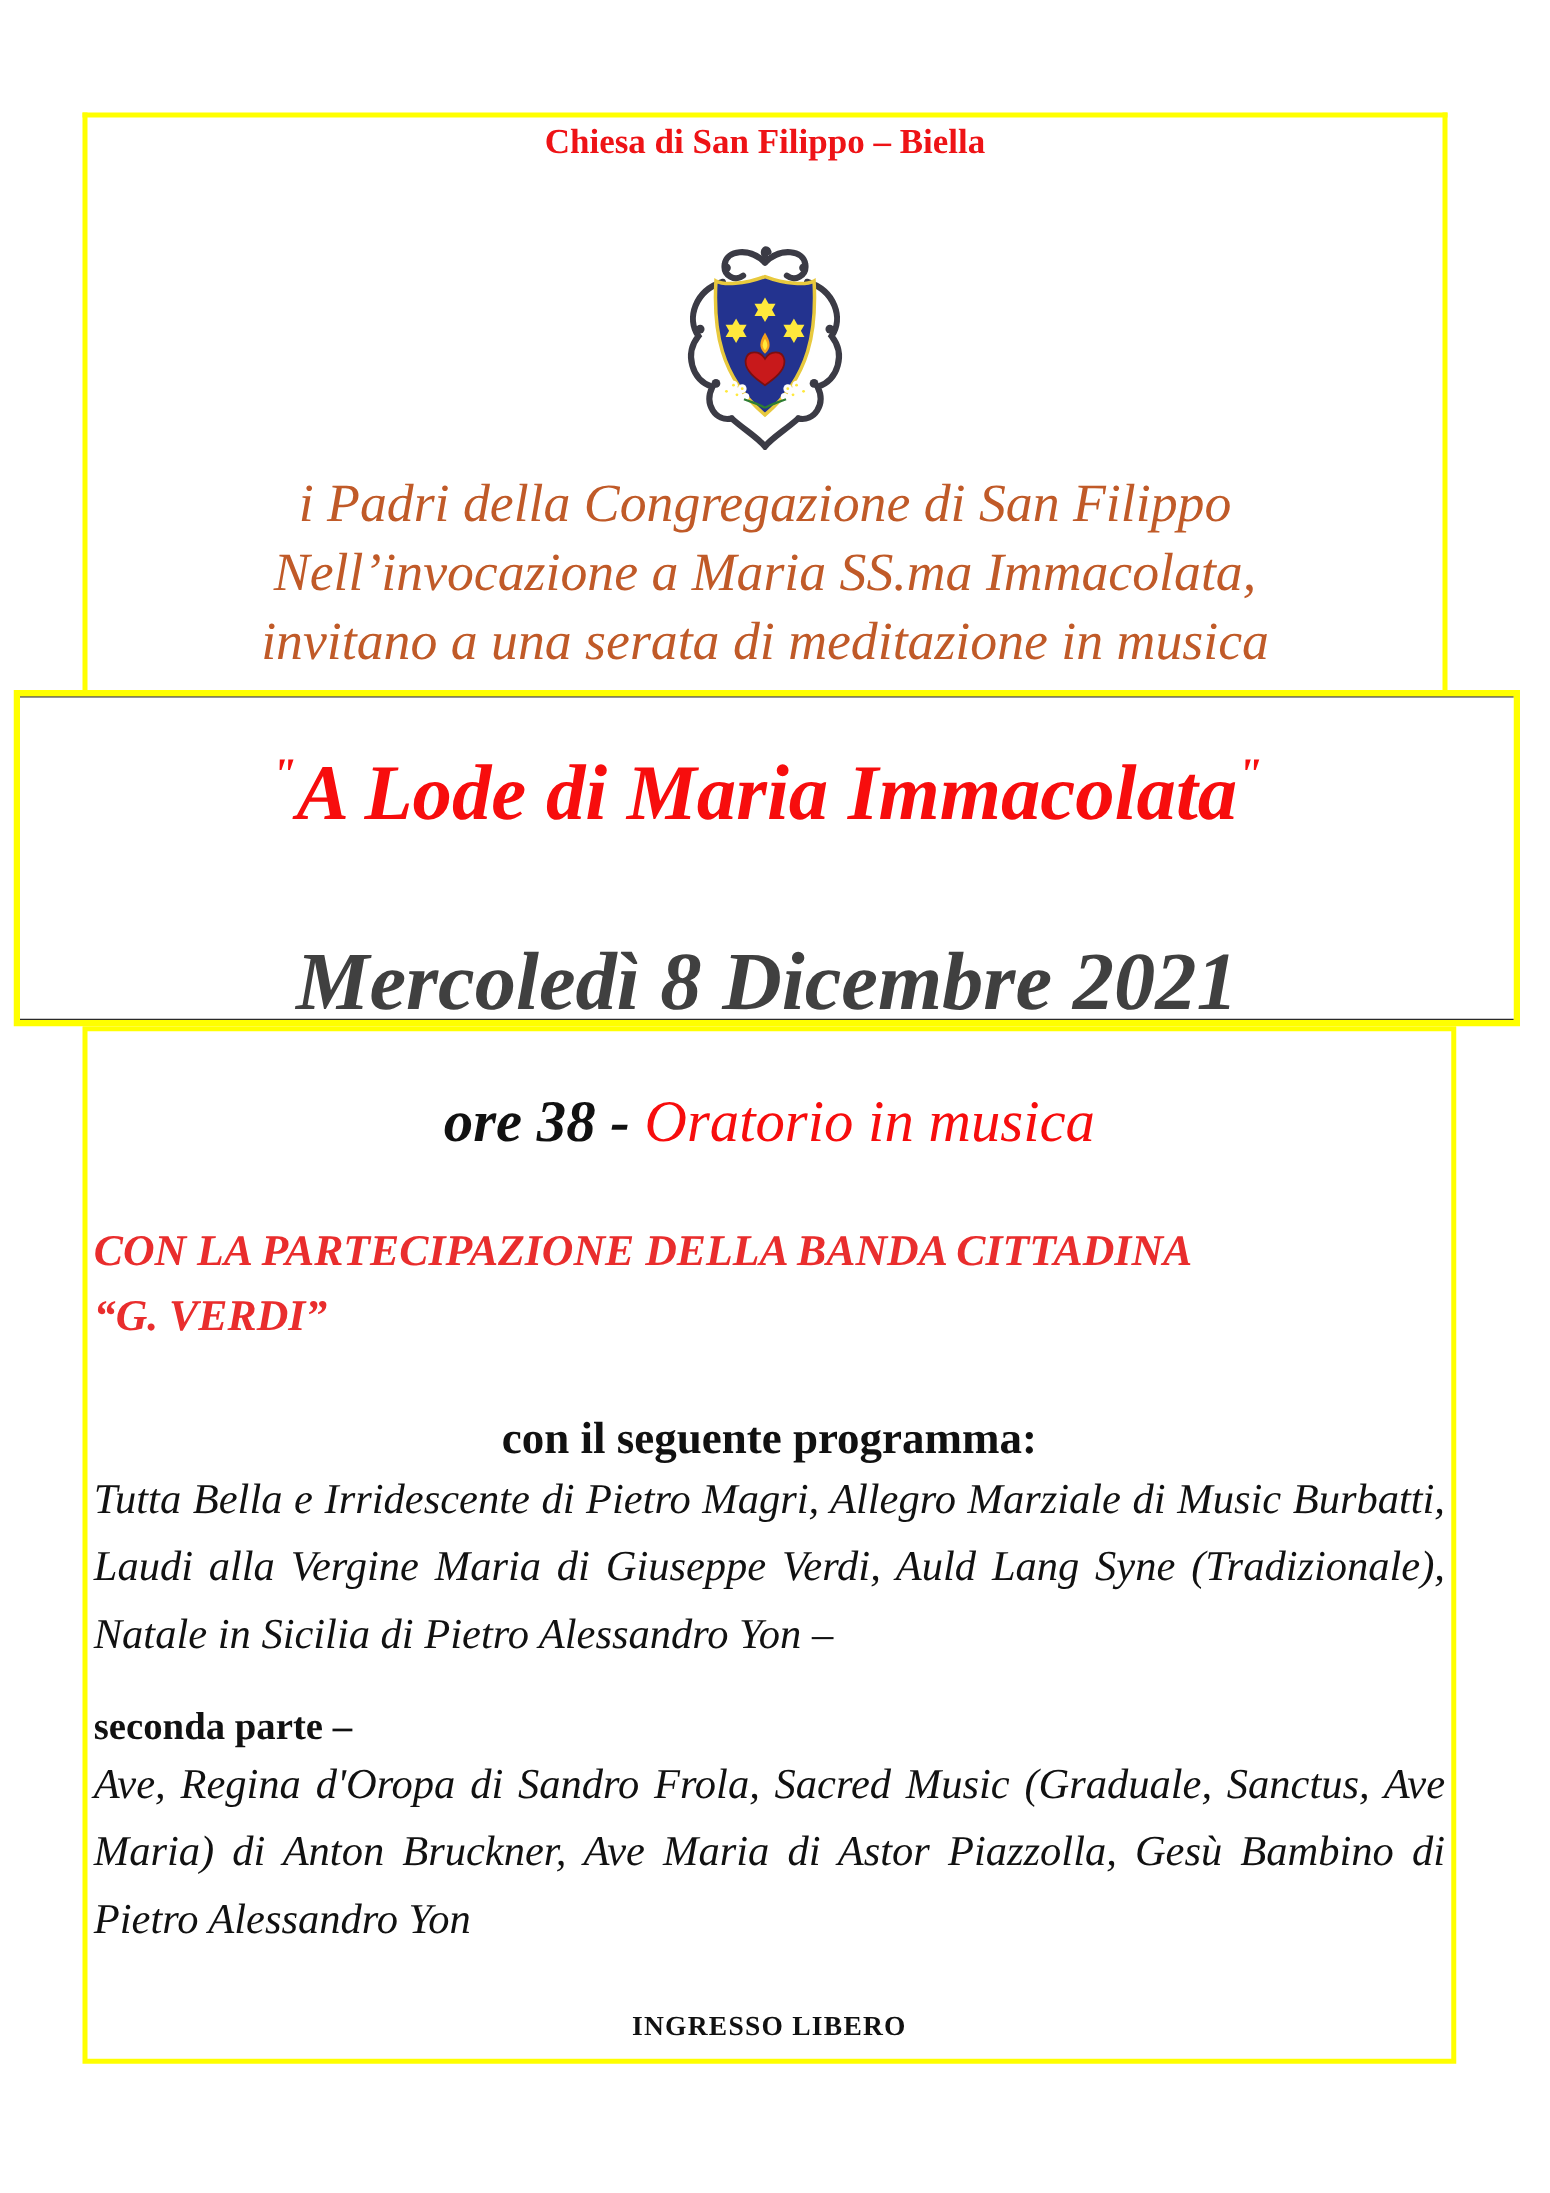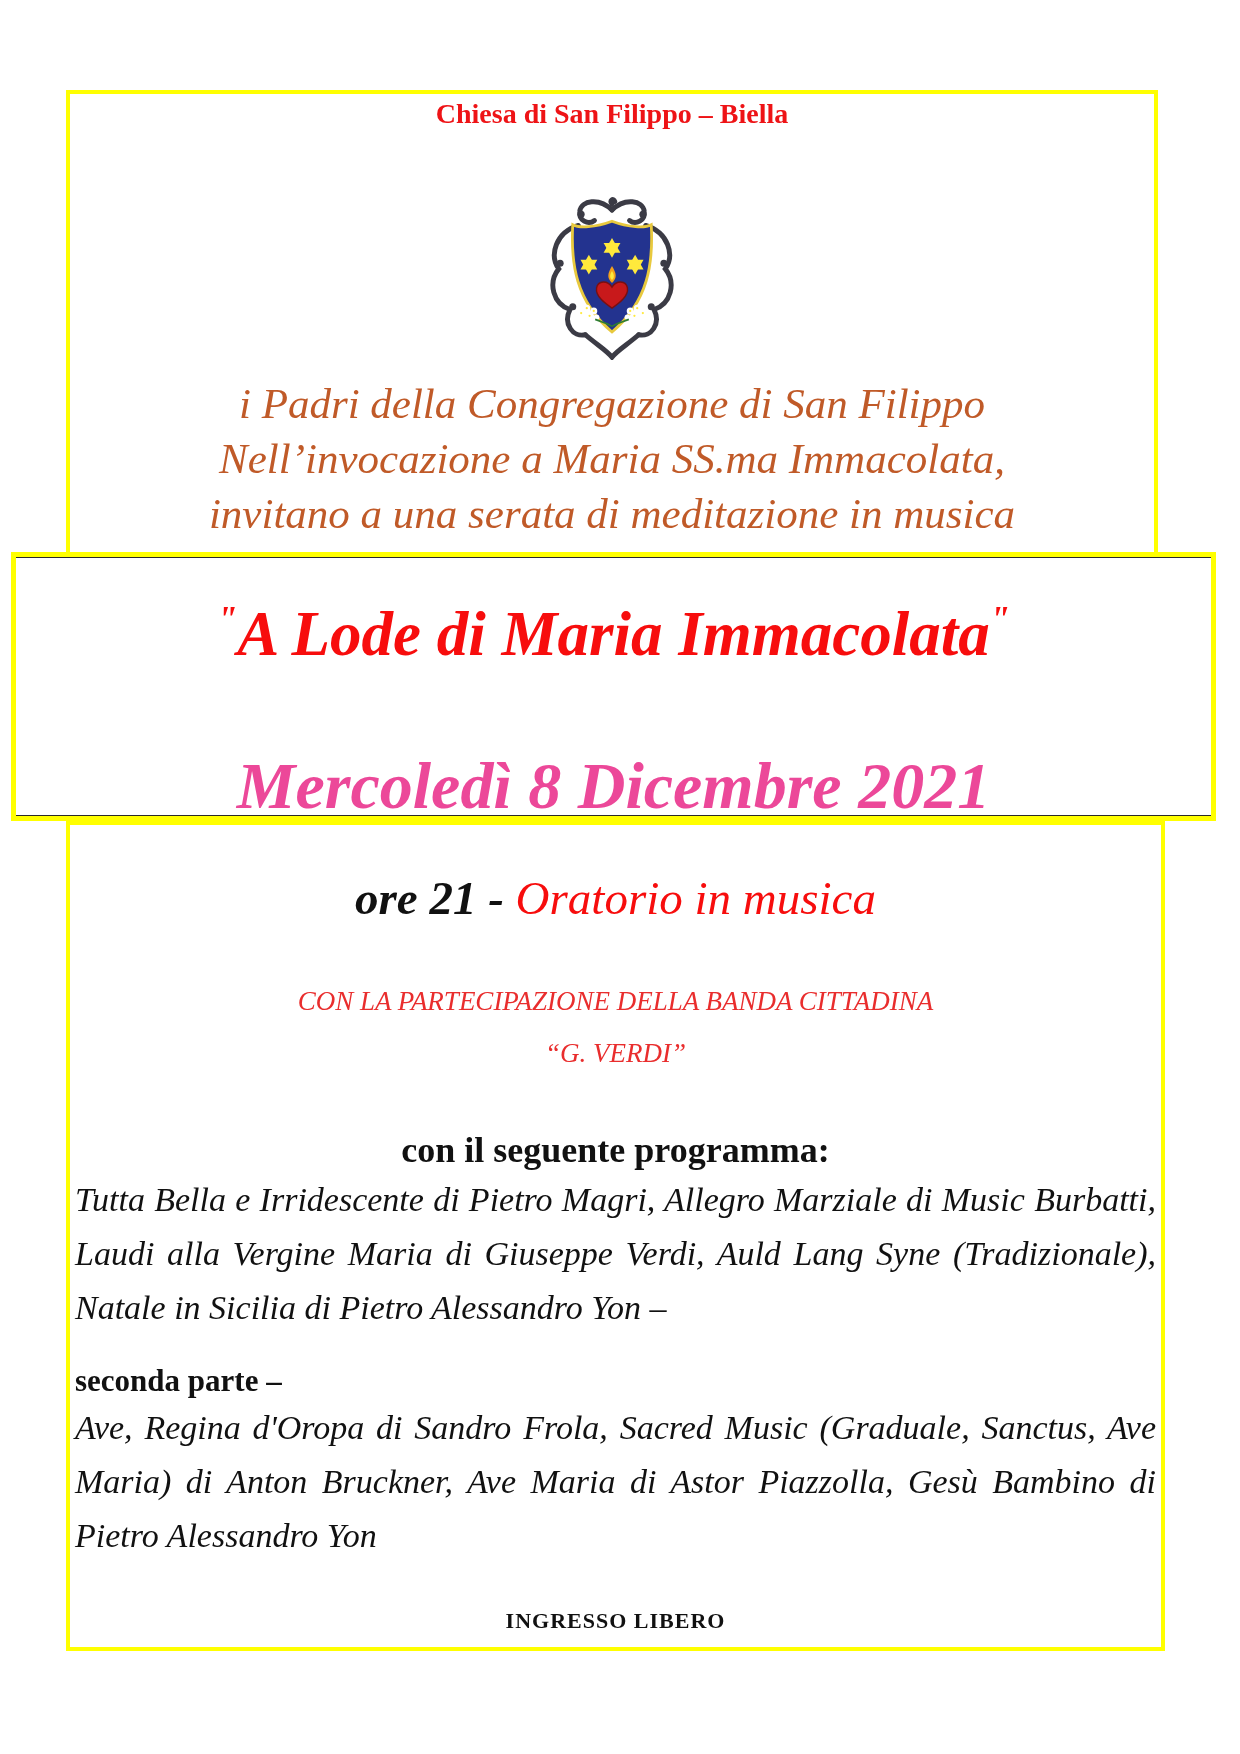--- a/index.html
+++ b/index.html
@@ -28,33 +28,33 @@
     border:5px solid #FFFF00;text-align:center;
     box-shadow:inset 0 1px 0 #2a2a2a, inset 0 -1px 0 #2a2a2a;
   }
   .event-title{
     margin-top:22px;font-size:63px;line-height:80px;
     font-weight:bold;font-style:italic;color:#F70D0D;
   }
   .event-title .quote{font-size:36px;vertical-align:24px;}
   .event-date{
     margin-top:72px;font-size:66px;line-height:80px;
-    font-weight:bold;font-style:italic;color:#ec4899;
+    font-weight:bold;font-style:italic;color:#404040;
   }
   
   #box-program{
     left:66px;top:821px;width:1099px;height:830px;
     border:4px solid #FFFF00;padding:0 5px;
   }
   .ore-line{text-align:center;margin-top:46px;font-size:47px;font-style:italic;white-space:nowrap;}
   .ore-black{font-weight:bold;color:#111;}
   .ore-red{color:#F70D0D;}
   .participation{
-    text-align:center;margin-top:50px;font-size:27px;line-height:52px;
-    font-weight:normal;font-style:italic;color:#E92D2D;
+    text-align:left;margin-top:50px;font-size:35px;line-height:52px;
+    font-weight:bold;font-style:italic;color:#E92D2D;
   }
   .program-intro{text-align:center;margin-top:50px;font-size:36px;font-weight:bold;color:#111;}
   .part-label{font-size:31px;font-weight:bold;margin-top:6px;color:#111;}
   .program-text{
     font-size:34px;font-style:italic;line-height:54px;
     text-align:justify;color:#111;margin-top:2px;
   }
   .part2{margin-top:28px;}
   .admission{text-align:center;margin-top:45px;font-size:22px;font-weight:bold;letter-spacing:1px;color:#111;}
 </style>
@@ -131,21 +131,21 @@
     <div>invitano a una serata di meditazione in musica</div>
   </div>
 </div>
 
 <div class="box" id="box-title">
   <div class="event-title"><span class="quote">"</span><span>A Lode di Maria Immacolata</span><span class="quote">"</span></div>
   <div class="event-date">Mercoledì 8 Dicembre 2021</div>
 </div>
 
 <div class="box" id="box-program">
-  <div class="ore-line"><span class="ore-black">ore 21 - </span><span class="ore-red">Oratorio in musica</span></div>
+  <div class="ore-line"><span class="ore-black">ore 38 - </span><span class="ore-red">Oratorio in musica</span></div>
 
   <div class="participation">
     <div>CON LA PARTECIPAZIONE DELLA BANDA CITTADINA</div>
     <div>“G. VERDI”</div>
   </div>
 
   <div class="program-intro">con il seguente programma:</div>
 
   <div class="program-text">Tutta Bella e Irridescente di Pietro Magri, Allegro Marziale di Music Burbatti, Laudi alla Vergine Maria di Giuseppe Verdi, Auld Lang Syne (Tradizionale), Natale in Sicilia di Pietro Alessandro Yon –</div>
 

